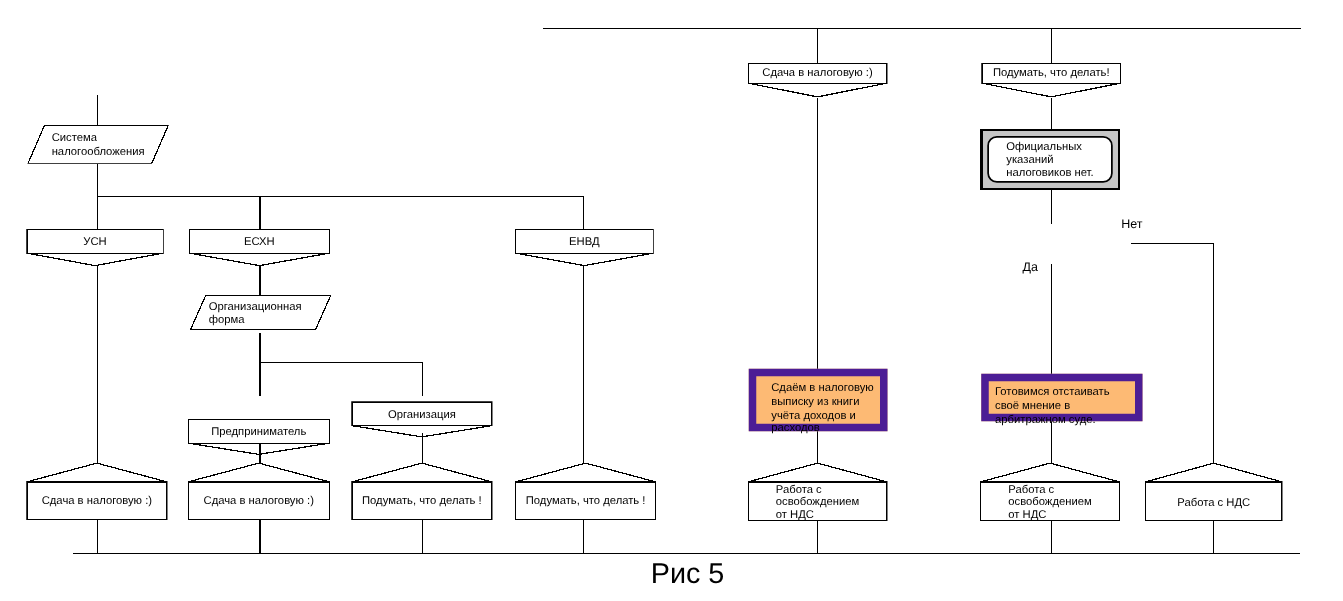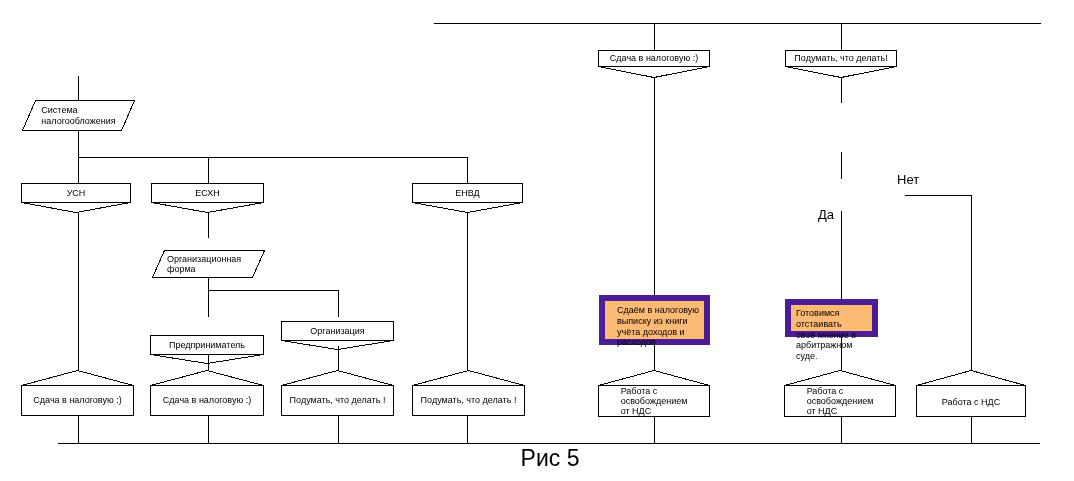--- a/index.html
+++ b/index.html
@@ -17,21 +17,21 @@
   .node svg polyline{fill:none;}
   .node svg .grayfill{fill:#c6c6c6;stroke-width:2;}
   .node svg .roundinner{fill:#fff;stroke-width:1.4;shape-rendering:auto;}
   .nlabel{
     position:absolute;left:0;right:0;top:0;bottom:0;
     display:flex;align-items:center;justify-content:center;
     font-size:9px;line-height:10.5px;text-align:left;white-space:pre-line;
   }
   .rectnode{position:absolute;border:6px solid #4c1d95;background:#fdba74;box-sizing:border-box;}
   .rectnode .nlabel{display:block;}
-  .edge-label{position:absolute;font-size:13px;line-height:10px;}
+  .edge-label{position:absolute;font-size:10px;line-height:10px;}
   #caption{position:absolute;left:430px;top:445px;width:240px;text-align:center;
     font-size:23px;line-height:26px;}
 </style>
 </head>
 <body>
 
 <div id="canvas">
 
   <svg id="connectors" width="1074" height="481" viewBox="0 0 1074 481">
     <path d="M78 76 V100 M78 131 V183 M78 157 H467 M208 157 V183 M467 157 V183
@@ -70,21 +70,21 @@
   </div>
 
   <div class="node" style="left:412px;top:183px;width:111px;height:30px">
     <svg width="111" height="30" viewBox="0 0 111 30">
         <rect x="0.5" y="0.5" width="110" height="19"></rect>
         <polyline points="0.5,19.5 55.5,29.5 110.5,19.5"></polyline>
       </svg>
     <div class="nlabel" style="height:20px">ЕНВД</div>
   </div>
 
-  <div class="node" style="left:152px;top:250px;width:113px;height:28px">
+  <div class="node" style="left:152px;top:236px;width:113px;height:28px">
     <svg width="113" height="28" viewBox="0 0 113 28">
         <polygon points="12.5,0.5 112.5,0.5 100.5,27.5 0.5,27.5"></polygon>
       </svg>
     <div class="nlabel" style="justify-content:flex-start;text-align:left;padding-left:15px">Организационная
 форма</div>
   </div>
 
   <div class="node" style="left:150px;top:335px;width:114px;height:29px">
     <svg width="114" height="29" viewBox="0 0 114 29">
         <rect x="0.5" y="0.5" width="113" height="19"></rect>
@@ -142,33 +142,42 @@
   </div>
 
   <div class="node" style="left:785px;top:50px;width:112px;height:28px">
     <svg width="112" height="28" viewBox="0 0 112 28">
         <rect x="0.5" y="0.5" width="111" height="16"></rect>
         <polyline points="0.5,16.5 56,27.5 111.5,16.5"></polyline>
       </svg>
     <div class="nlabel" style="height:17px">Подумать, что делать!</div>
   </div>
 
+  <div class="node" style="left:784px;top:103px;width:112px;height:49px">
+    <svg width="112" height="49" viewBox="0 0 112 49">
+        <rect class="grayfill" x="1" y="1" width="110" height="47"></rect>
+        <rect class="roundinner" x="6.5" y="6.5" width="99" height="36" rx="7"></rect>
+      </svg>
+    <div class="nlabel" style="left:6px;right:6px;top:6px;bottom:6px">Официальных
+указаний
+налоговиков нет.</div>
+  </div>
 
 
   <div class="edge-label" style="left:897px;top:175px">Нет</div>
   <div class="edge-label" style="left:818px;top:210px">Да</div>
 
   <div class="rectnode" style="left:599px;top:295px;width:111px;height:50px">
     <div class="nlabel" style="text-align:left;padding:4px 2px 0 12px;line-height:10.8px">Сдаём в налоговую
 выписку из книги
 учёта доходов и
 расходов</div>
   </div>
 
-  <div class="rectnode" style="left:785px;top:299px;width:93px;height:38px">
+  <div class="rectnode" style="left:785px;top:299px;width:129px;height:38px">
     <div class="nlabel" style="text-align:left;padding:3px 1px 0 5px;line-height:10.8px">Готовимся отстаивать
 своё мнение в
 арбитражном суде.</div>
   </div>
 
   <div class="node" style="left:598px;top:370px;width:112px;height:47px">
     <svg width="112" height="47" viewBox="0 0 112 47">
         <rect x="0.5" y="15.5" width="111" height="31"></rect>
         <polyline points="0.5,15.5 56,0.5 111.5,15.5"></polyline>
       </svg>

